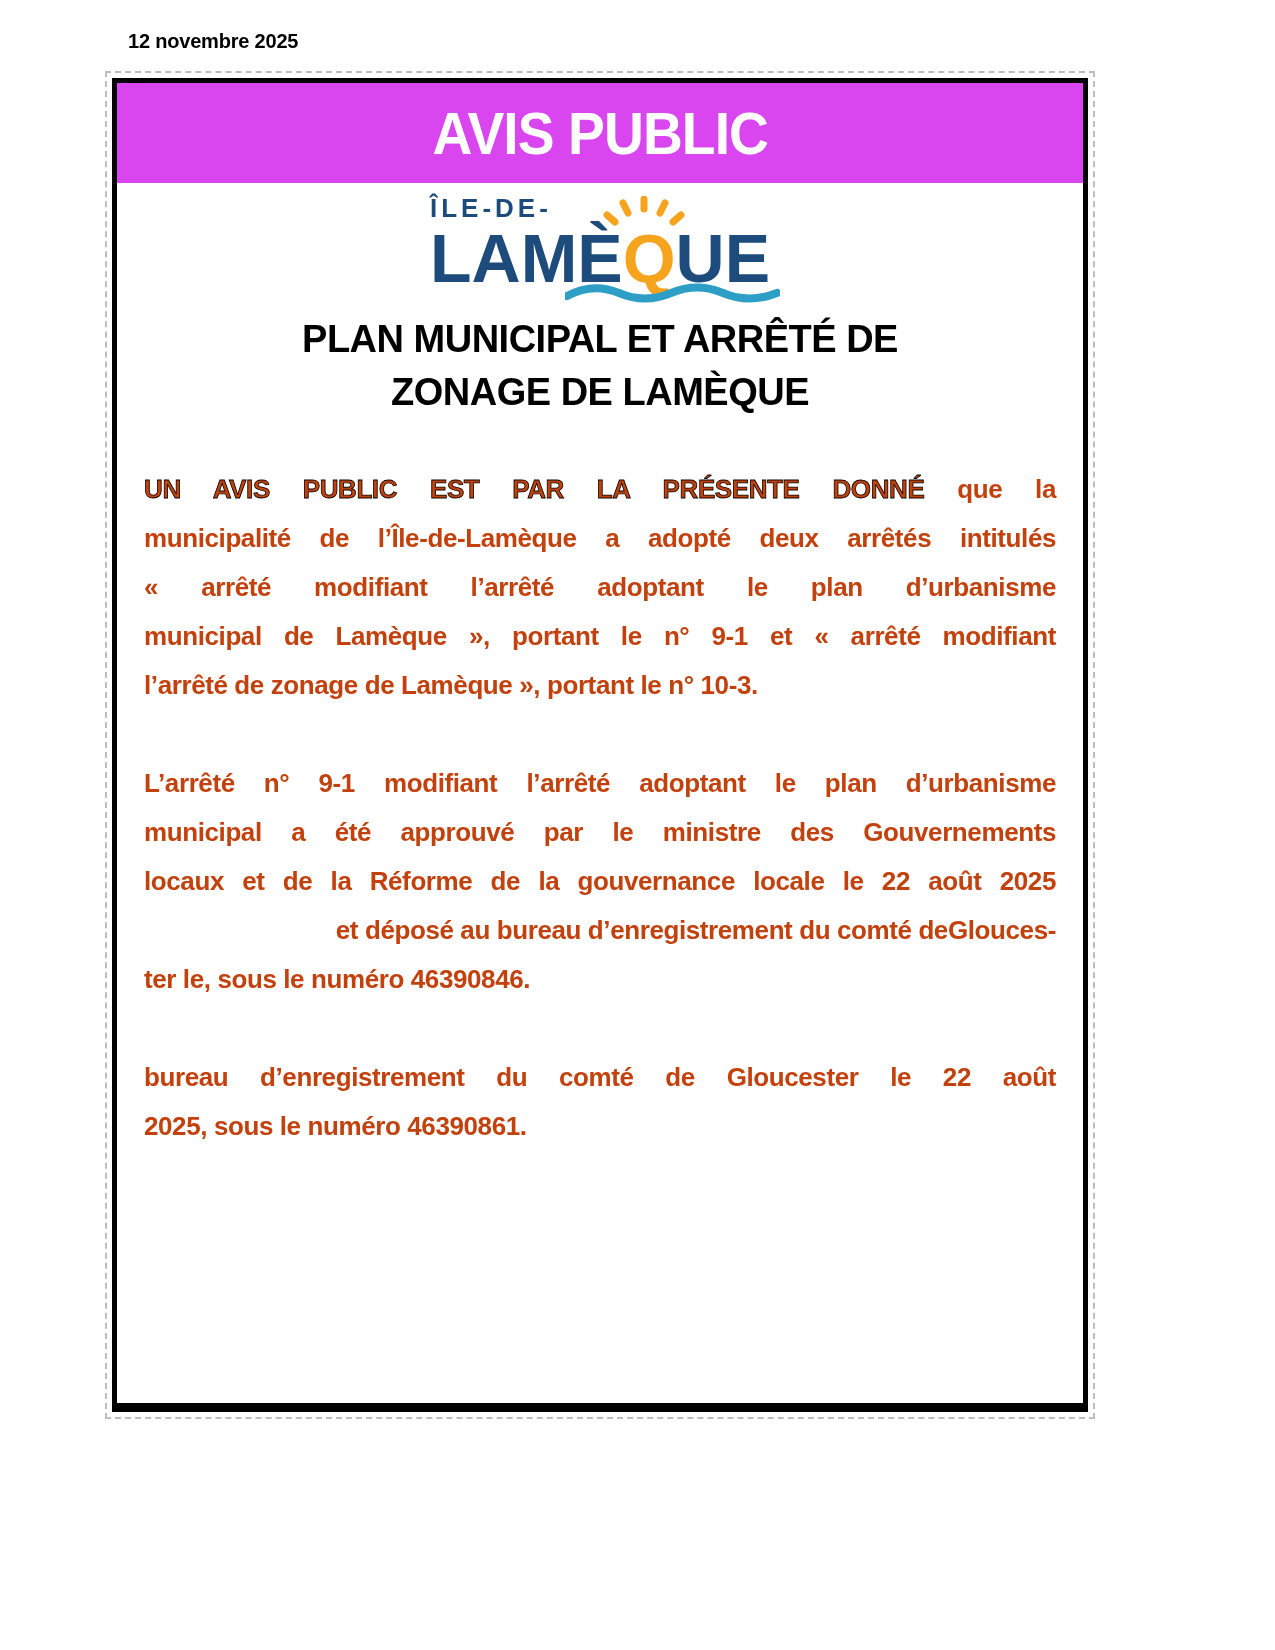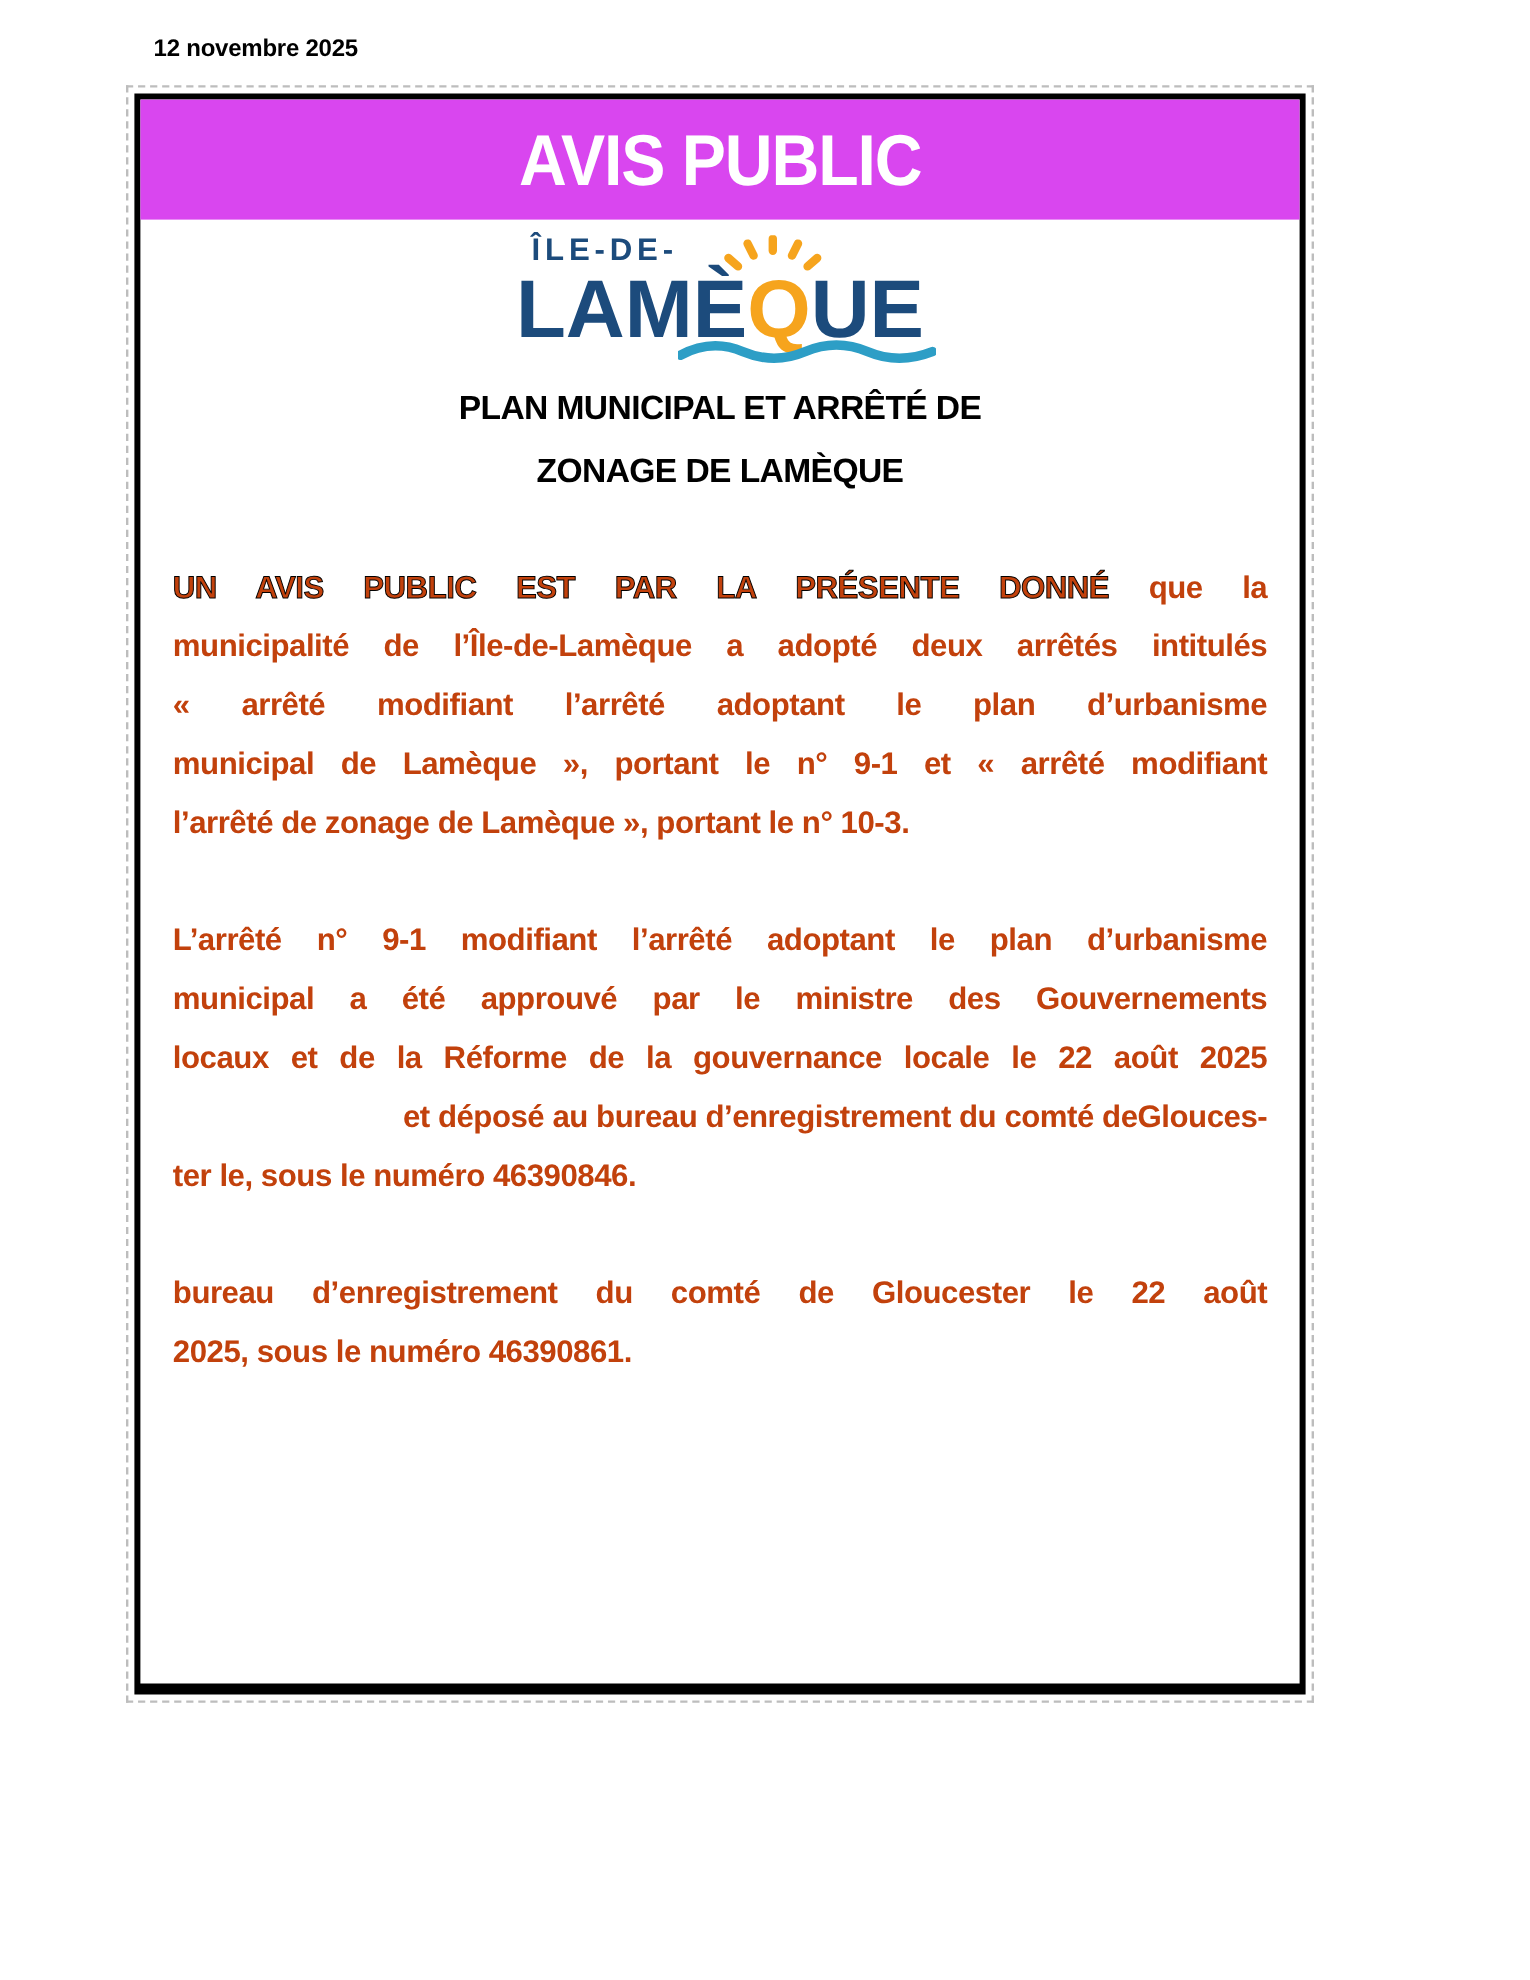--- a/index.html
+++ b/index.html
@@ -65,21 +65,21 @@
     position: relative;
     display: inline-block;
     text-align: left;
     padding: 2px 0 14px 0;
   }
   .logo-top {
     font-size: 26px;
     font-weight: bold;
     color: #1C4B7C;
     letter-spacing: 4px;
-    margin-left: 13px;
+    margin-left: 0;
   }
   .logo-main {
     position: relative;
     font-size: 68px;
     font-weight: bold;
     color: #1C4B7C;
     line-height: 1.02;
     letter-spacing: 0px;
   }
   .logo-q {
@@ -100,21 +100,21 @@
     right: -10px;
     width: 215px;
     height: 24px;
     pointer-events: none;
   }
 
   
   .notice-title {
     margin-top: 6px;
     text-align: center;
-    font-size: 28px;
+    font-size: 38px;
     font-weight: bold;
     line-height: 53px;
     color: #000;
     letter-spacing: -0.5px;
   }
 
   
   .notice-body {
     margin-top: 46px;
     padding: 0 27px;

